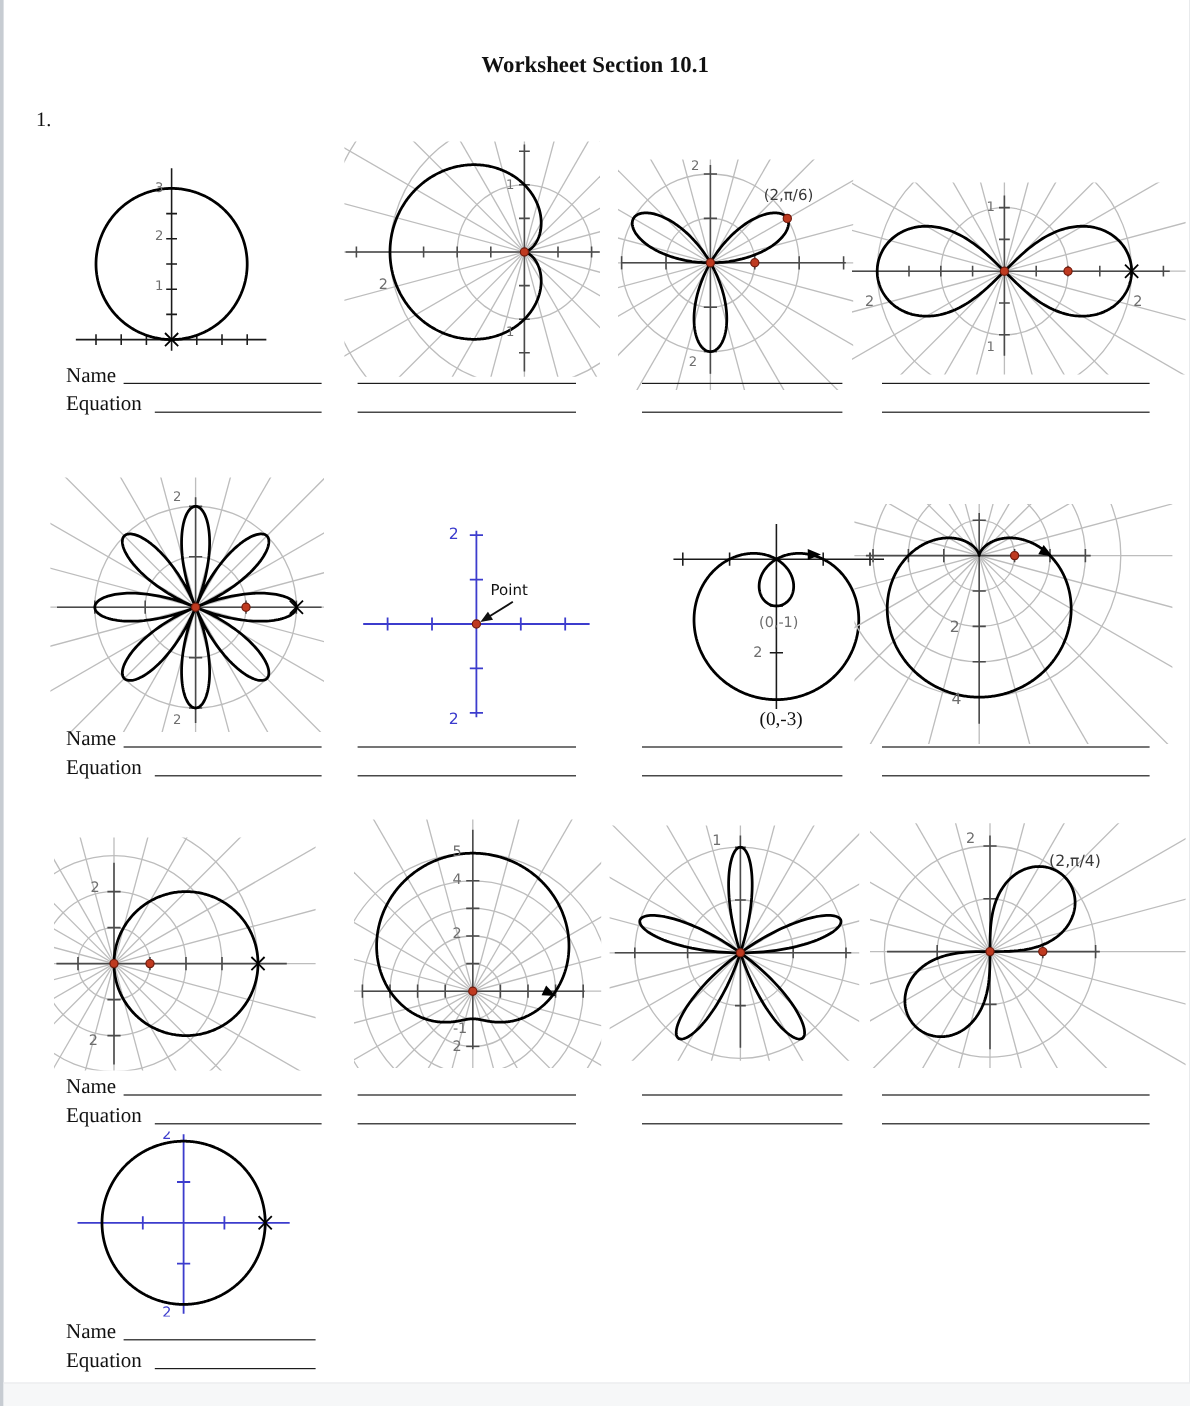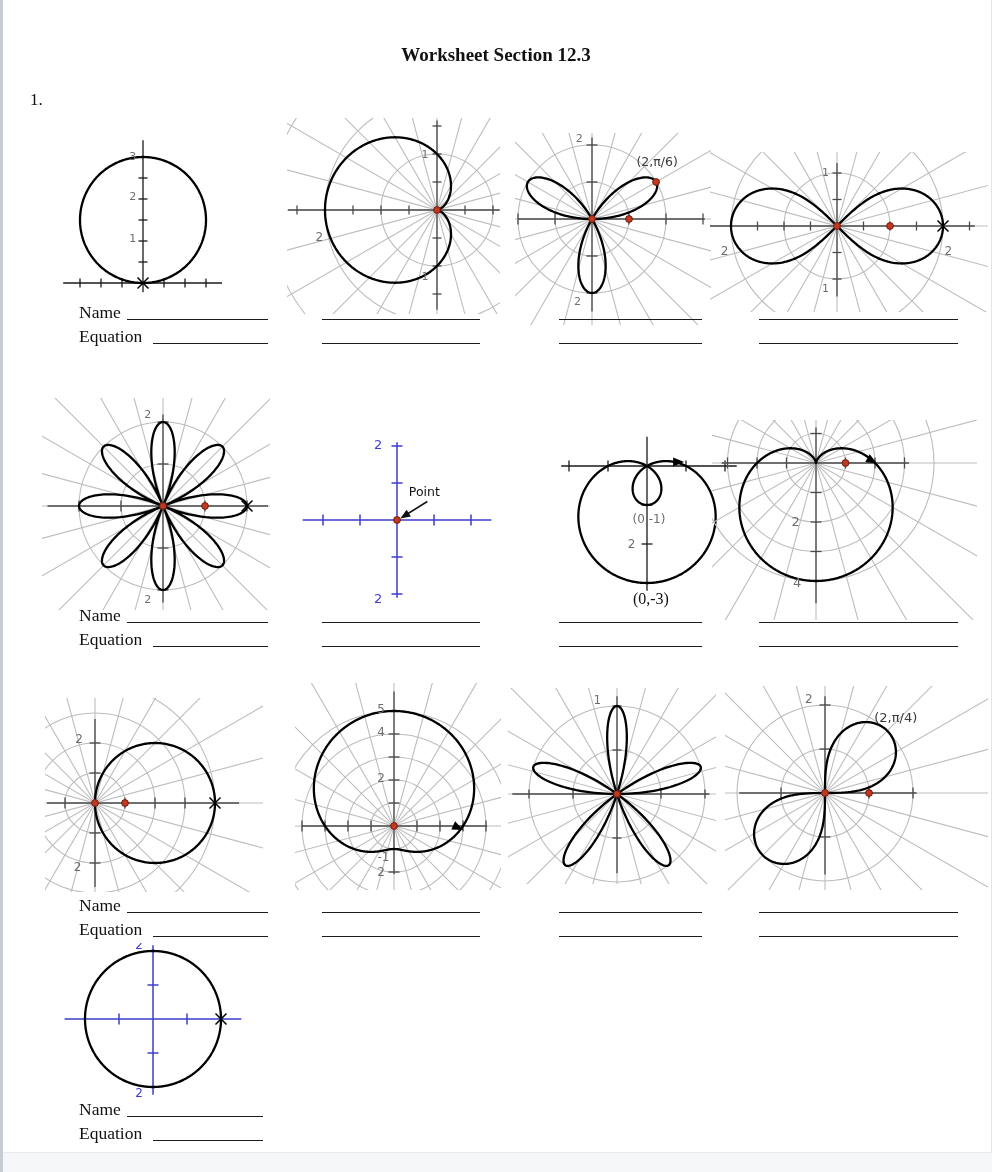--- a/index.html
+++ b/index.html
@@ -10,33 +10,33 @@
   .bottom-strip{position:absolute;left:3px;right:0;top:1152px;height:20px;background:#f6f7f8;border-top:1px solid #e9ebed;}
   .title{position:absolute;left:0;right:0;top:44px;text-align:center;font-weight:bold;font-size:19px;}
   .instruction{position:absolute;left:30px;top:67px;width:940px;font-size:17px;}
   .problem-number{position:absolute;left:30px;top:90px;font-size:17px;}
   .graph{position:absolute;}
   svg{display:block;overflow:hidden;}
   .glabel{font-family:"DejaVu Sans",sans-serif;}
   .glabel-serif{font-family:"Liberation Serif",serif;}
   .arow-block{position:absolute;left:0;width:992px;height:50px;}
   .acell{position:absolute;top:0;}
-  .aline{display:flex;align-items:flex-end;height:24px;margin-left:24px;}
+  .aline{display:flex;align-items:flex-end;height:24px;}
   .alabel{font-size:17.5px;line-height:1;white-space:pre;}
   .fill{flex:1;border-bottom:1.7px solid #1c1c1c;margin-bottom:1px;margin-left:6px;height:0;}
   .fill.nolabel{margin-left:0;}
 </style>
 </head>
 <body>
 
 <div class="page">
   <div class="left-edge"></div>
   <div class="right-edge"></div>
 
-  <div class="title">Worksheet Section 12.3</div>
+  <div class="title">Worksheet Section 10.1</div>
   <div class="problem-number">1.</div>
 
   <div class="graph" style="left: 55px; top: 122px; width: 190px; height: 185px;">
       <svg width="190" height="185">
         <line x1="8.200000000000003" y1="161" x2="166.95999999999998" y2="161" stroke="#1a1a1a" stroke-width="1.3"></line>
         <line x1="88" y1="170.24" x2="88" y2="18.200000000000017" stroke="#1a1a1a" stroke-width="1.3"></line>
         <line x1="25" y1="156.5" x2="25" y2="165.5" stroke="#1a1a1a" stroke-width="1.3"></line>
         <line x1="46" y1="156.5" x2="46" y2="165.5" stroke="#1a1a1a" stroke-width="1.3"></line>
         <line x1="67" y1="156.5" x2="67" y2="165.5" stroke="#1a1a1a" stroke-width="1.3"></line>
         <line x1="109" y1="156.5" x2="109" y2="165.5" stroke="#1a1a1a" stroke-width="1.3"></line>

